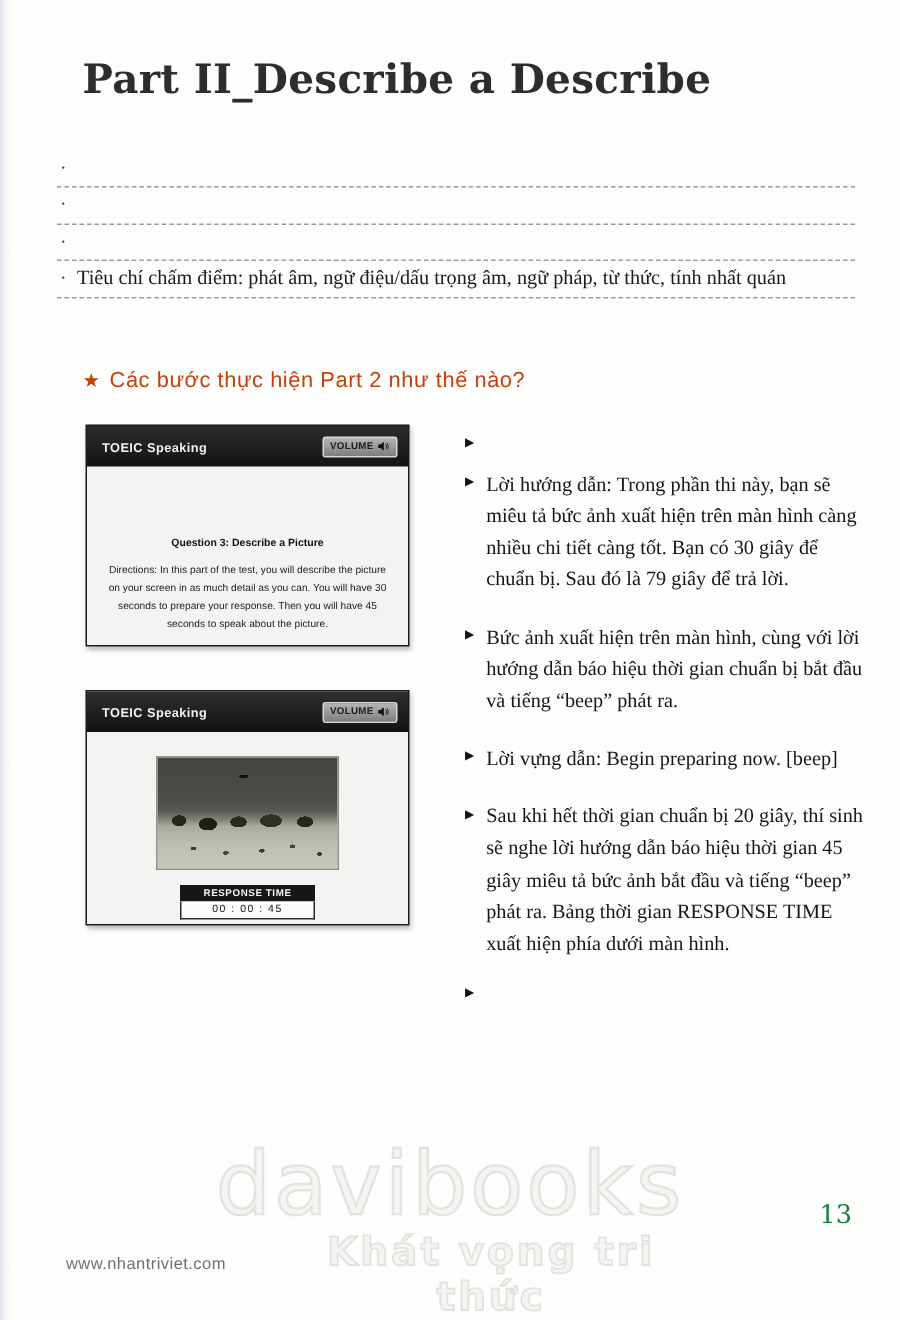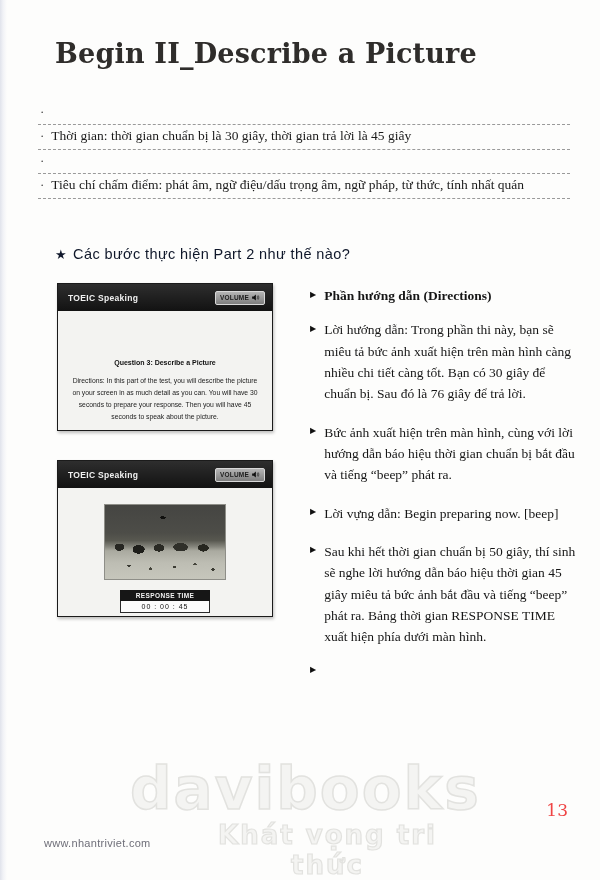--- a/index.html
+++ b/index.html
@@ -31,21 +31,21 @@
     border-bottom: 1px dashed #9a9a9a;
     padding: 3px 0 4px 2px;
     font-size: 13.5px; line-height: 1.25;
     display: flex; align-items: baseline;
   }
   .info-list .dot { font-size: 13px; color: #444; margin-right: 7px; }
   
   .section-header {
     position: absolute; left: 55px; top: 246px;
     font-family: "Liberation Sans", sans-serif;
-    font-size: 14.5px; color: #0f172a; letter-spacing: 0.4px;
+    font-size: 14.5px; color: #c2410c; letter-spacing: 0.4px;
   }
   .section-header .star { font-size: 13px; margin-right: 6px; }
   
   .columns {
     position: absolute; left: 57px; top: 283px; right: 22px;
     display: flex; gap: 37px;
   }
   .left-col { width: 216px; flex: none; }
   .right-col { flex: 1; padding-top: 2px; }
   
@@ -110,53 +110,52 @@
   .step.bold .step-text { font-weight: bold; }
   .step.gap-lg { margin-bottom: 17px; }
   
   .watermark {
     position: absolute; left: 130px; top: 760px; width: 340px;
     text-align: center; pointer-events: none;
     font-family: "DejaVu Sans", sans-serif;
     color: #f4f4f2;
   }
   .wm1 {
-    font-size: 58px; font-weight: bold; letter-spacing: 2px; line-height: 1;
+    font-size: 58px; font-weight: normal; letter-spacing: 2px; line-height: 1;
     -webkit-text-stroke: 1.5px #e2e2df;
   }
   .wm2 {
     font-size: 26px; font-weight: bold; letter-spacing: 2px; margin-top: 2px;
     -webkit-text-stroke: 1.2px #e2e2df; padding-left: 55px;
   }
   .footer-url {
     position: absolute; left: 44px; top: 837px;
     font-family: "Liberation Sans", sans-serif;
     font-size: 11px; color: #6e6e78; letter-spacing: 0.3px;
   }
   .page-number {
     position: absolute; right: 32px; top: 800px;
     font-family: "DejaVu Serif", serif;
-    font-size: 17px; color: #ef4444;
+    font-size: 17px; color: #15803d;
   }
 </style>
 </head>
 <body>
 
 <div class="page">
   <div class="spine"></div>
 
-  <h1 class="page-title">Begin II_Describe a Picture</h1>
+  <h1 class="page-title">Part II_Describe a Describe</h1>
 
   <ul class="info-list">
     <li>
       <span class="dot">·</span>
     </li>
     <li>
       <span class="dot">·</span>
-      <span>Thời gian: thời gian chuẩn bị là 30 giây, thời gian trả lời là 45 giây</span>
     </li>
     <li>
       <span class="dot">·</span>
     </li>
     <li>
       <span class="dot">·</span>
       <span>Tiêu chí chấm điểm: phát âm, ngữ điệu/dấu trọng âm, ngữ pháp, từ thức, tính nhất quán</span>
     </li>
   </ul>
 
@@ -202,37 +201,36 @@
             <div class="rt-value">00 : 00 : 45</div>
           </div>
         </div>
       </div>
 
     </div>
 
     <div class="right-col">
       <div class="step bold">
         <span class="tri">▶</span>
-        <span class="step-text">Phần hướng dẫn (Directions)</span>
       </div>
       <div class="step gap-lg">
         <span class="tri">▶</span>
-        <span class="step-text">Lời hướng dẫn: Trong phần thi này, bạn sẽ miêu tả bức ảnh xuất hiện trên màn hình càng nhiều chi tiết càng tốt. Bạn có 30 giây để chuẩn bị. Sau đó là 76 giây để trả lời.</span>
+        <span class="step-text">Lời hướng dẫn: Trong phần thi này, bạn sẽ miêu tả bức ảnh xuất hiện trên màn hình càng nhiều chi tiết càng tốt. Bạn có 30 giây để chuẩn bị. Sau đó là 79 giây để trả lời.</span>
       </div>
       <div class="step gap-lg">
         <span class="tri">▶</span>
         <span class="step-text">Bức ảnh xuất hiện trên màn hình, cùng với lời hướng dẫn báo hiệu thời gian chuẩn bị bắt đầu và tiếng “beep” phát ra.</span>
       </div>
       <div class="step gap-lg">
         <span class="tri">▶</span>
         <span class="step-text">Lời vựng dẫn: Begin preparing now. [beep]</span>
       </div>
       <div class="step">
         <span class="tri">▶</span>
-        <span class="step-text">Sau khi hết thời gian chuẩn bị 50 giây, thí sinh sẽ nghe lời hướng dẫn báo hiệu thời gian 45 giây miêu tả bức ảnh bắt đầu và tiếng “beep” phát ra. Bảng thời gian RESPONSE TIME xuất hiện phía dưới màn hình.</span>
+        <span class="step-text">Sau khi hết thời gian chuẩn bị 20 giây, thí sinh sẽ nghe lời hướng dẫn báo hiệu thời gian 45 giây miêu tả bức ảnh bắt đầu và tiếng “beep” phát ra. Bảng thời gian RESPONSE TIME xuất hiện phía dưới màn hình.</span>
       </div>
       <div class="step">
         <span class="tri">▶</span>
       </div>
     </div>
   </div>
 
   <div class="watermark">
     <div class="wm1">davibooks</div>
     <div class="wm2">Khát vọng tri thức</div>

